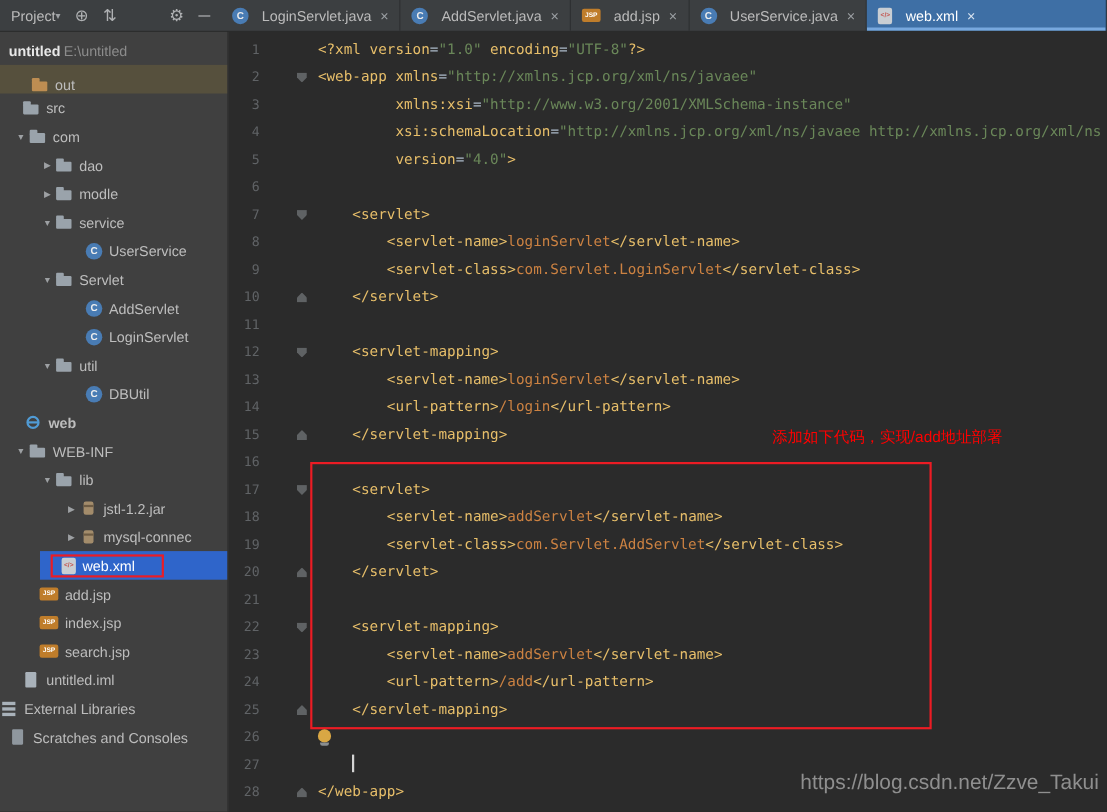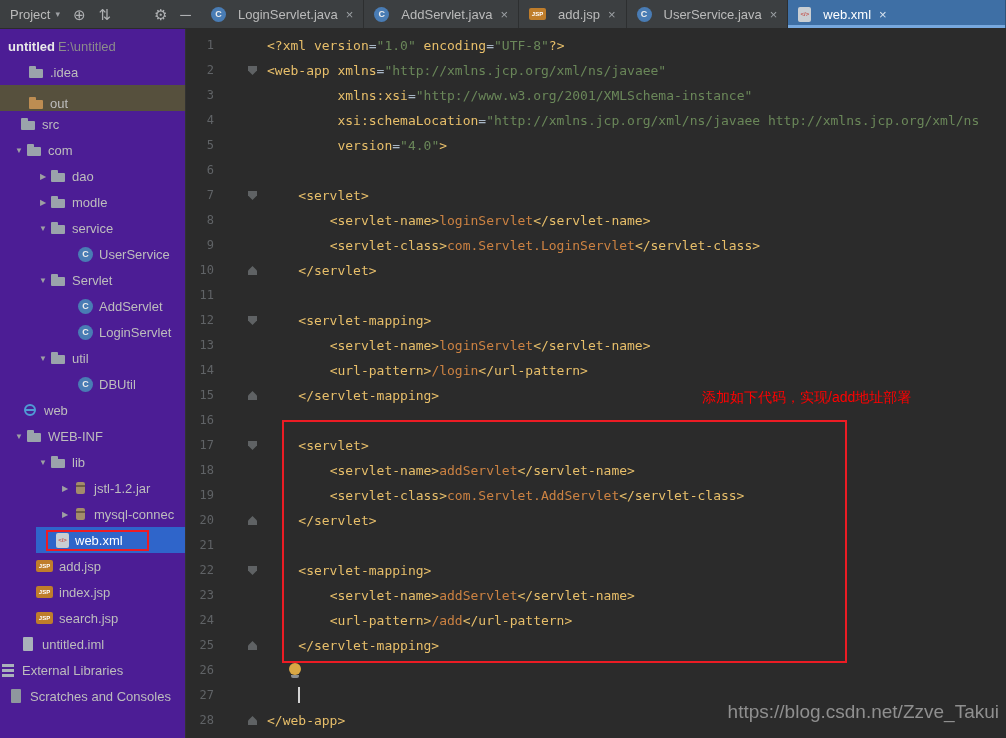--- a/index.html
+++ b/index.html
@@ -2,33 +2,33 @@
 <html><head>
 <meta charset="utf-8">
 <style>
   *{margin:0;padding:0;box-sizing:border-box}
   html,body{width:1006px;height:738px;overflow:hidden}
   body{background:#2B2B2B;font-family:"Liberation Sans",sans-serif;position:relative}
 
   
   .topbar{display:flex;height:29px;background:#3C3F41;border-bottom:1px solid #2B2B2B}
   .toolbar{width:201px;flex:none;display:flex;align-items:center;padding:0 10px;gap:13px;color:#BBBBBB;font-size:13px}
-  .proj{display:flex;align-items:center;gap:5px;cursor:pointer}
+  .proj{display:flex;align-items:center;cursor:pointer}
   .caret{font-size:9px;color:#9DA0A3}
   .tbi{color:#AFB1B3;font-size:15px;line-height:1;cursor:pointer}
   .tbi.push{margin-left:auto}
   .tabs{flex:1;display:flex;overflow:hidden}
   .tab{display:flex;align-items:center;gap:6px;padding:0 10px;font-size:13px;color:#BBBBBB;cursor:pointer;border-right:1px solid rgba(0,0,0,.25)}
   .tab.active{background:#3E6FA5;color:#FFFFFF;box-shadow:inset 0 -3px 0 #77A8DE;flex:1}
   .tab-close{color:#9CA0A4;font-size:13px;margin-left:2px}
   .tab.active .tab-close{color:#D9E4F0}
 
   
   .main{display:flex;height:709px}
-  .sidebar{width:185px;flex:none;background:#4c1d95;padding-top:4px;font-size:13px;color:#BDBDBD;overflow:hidden}
+  .sidebar{width:207px;flex:none;background:#404040;padding-top:4px;font-size:13px;color:#BDBDBD;overflow:hidden}
   .trow{height:26px;display:flex;align-items:center;white-space:nowrap;cursor:pointer}
   .trow.hl{background:#56503D}
   .trow.selected{background:linear-gradient(to right, rgba(0,0,0,0) 36px, #2F65CA 36px);color:#FFFFFF}
   .arrow{width:14px;flex:none;font-size:8px;color:#9DA0A3;text-align:center}
   .tlabel.bold{font-weight:bold;color:#E8E8E8}
   .tsuffix{color:#8C8C8C;margin-left:3px}
   .treebox{display:inline-flex;align-items:center;border:2px solid #EC1C24;padding:1px 24px 1px 8px}
 
   
   .tic{width:16px;height:16px;flex:none;margin-right:6px;position:relative;display:inline-flex;align-items:center;justify-content:center;font-weight:bold;font-family:"Liberation Sans",sans-serif}
@@ -111,24 +111,20 @@
       </div>
     </div>
 </div>
 
 <div class="main">
   <div class="sidebar">
       <div class="trow" style="padding-left: 8px;">
         <span class="tlabel bold">untitled</span>
         <span class="tsuffix">E:\untitled</span>
       </div>
-      <div class="trow" style="padding-left: 28px;">
-        <span class="tic fol tic-folder"></span>
-        <span class="tlabel">.idea</span>
-      </div>
       <div class="trow hl" style="padding-left: 28px; align-items: flex-end;">
         <span class="tic fol tic-folder-out"></span>
         <span class="tlabel">out</span>
       </div>
       <div class="trow" style="padding-left: 20px;">
         <span class="tic fol tic-folder"></span>
         <span class="tlabel">src</span>
       </div>
       <div class="trow" style="padding-left: 12px;">
         <span class="arrow">▼</span>
@@ -169,21 +165,21 @@
       </div>
       <div class="trow" style="padding-left: 36px;">
         <span class="arrow">▼</span>
         <span class="tic fol tic-package"></span>
         <span class="tlabel">util</span>
       </div>
       <div class="trow" style="padding-left: 78px;">
         <span class="tic tic-class">C</span>
         <span class="tlabel">DBUtil</span>
       </div>
-      <div class="trow" style="padding-left: 22px;">
+      <div class="trow" style="padding-left: 22px; font-weight: bold;">
         <span class="tic tic-web"></span>
         <span class="tlabel">web</span>
       </div>
       <div class="trow" style="padding-left: 12px;">
         <span class="arrow">▼</span>
         <span class="tic fol tic-folder"></span>
         <span class="tlabel">WEB-INF</span>
       </div>
       <div class="trow" style="padding-left: 36px;">
         <span class="arrow">▼</span>

